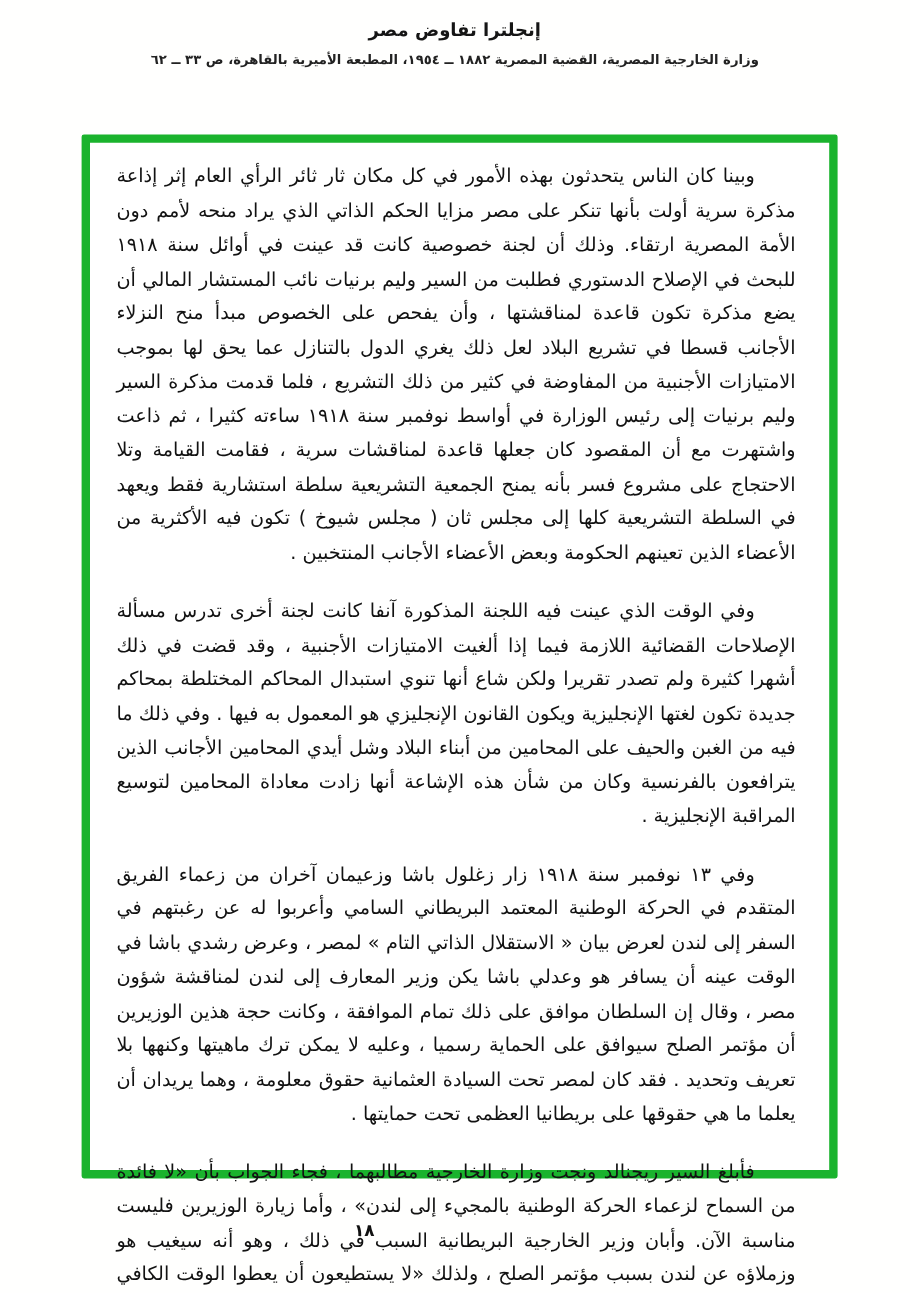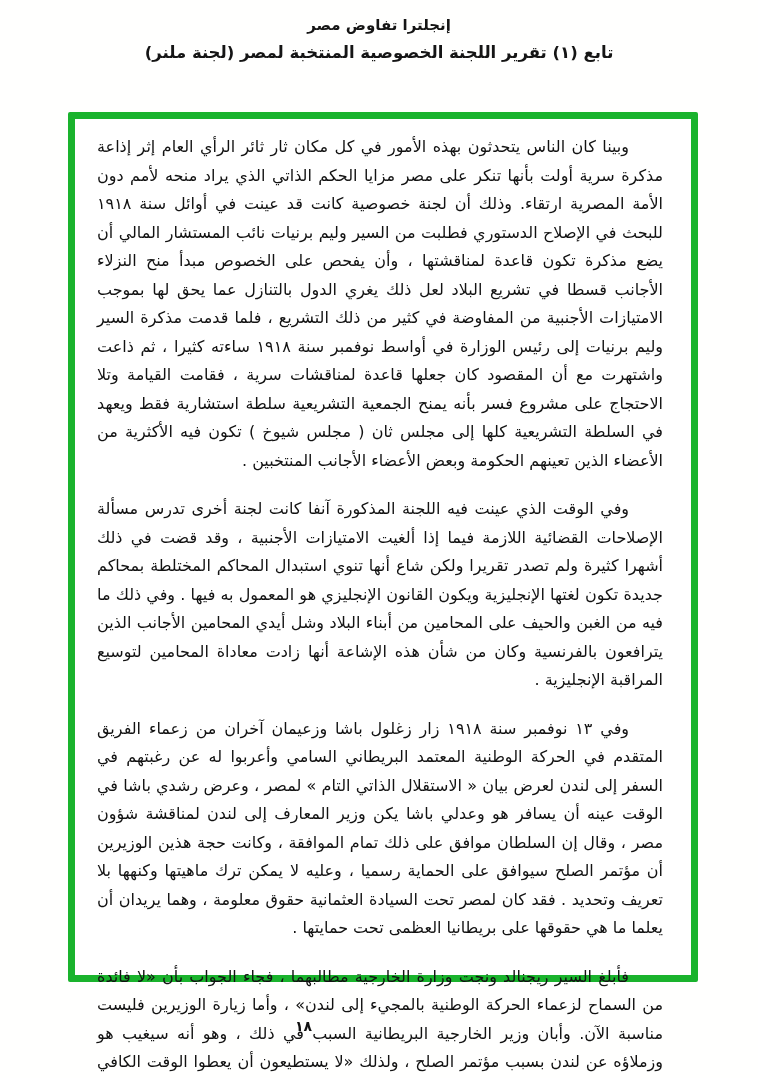--- a/index.html
+++ b/index.html
@@ -83,21 +83,21 @@
     color: #111;
   }
 </style>
 </head>
 <body>
 
 <div class="page">
 
   <div class="header">
     <p class="header-line1">إنجلترا تفاوض مصر</p>
-    <p class="header-line2">تابع (١) تقرير اللجنة الخصوصية المنتخبة لمصر (لجنة ملنر)</p>
+    <p class="header-line3">وزارة الخارجية المصرية، القضية المصرية ١٨٨٢ ــ ١٩٥٤، المطبعة الأميرية بالقاهرة، ص ٣٣ ــ ٦٢</p>
   </div>
 
   <div class="green-frame">
     <div class="body-text">
       <p>وبينا كان الناس يتحدثون بهذه الأمور في كل مكان ثار ثائر الرأي العام إثر إذاعة مذكرة سرية أولت بأنها تنكر على مصر مزايا الحكم الذاتي الذي يراد منحه لأمم دون الأمة المصرية ارتقاء. وذلك أن لجنة خصوصية كانت قد عينت في أوائل سنة ١٩١٨ للبحث في الإصلاح الدستوري فطلبت من السير وليم برنيات نائب المستشار المالي أن يضع مذكرة تكون قاعدة لمناقشتها ، وأن يفحص على الخصوص مبدأ منح النزلاء الأجانب قسطا في تشريع البلاد لعل ذلك يغري الدول بالتنازل عما يحق لها بموجب الامتيازات الأجنبية من المفاوضة في كثير من ذلك التشريع ، فلما قدمت مذكرة السير وليم برنيات إلى رئيس الوزارة في أواسط نوفمبر سنة ١٩١٨ ساءته كثيرا ، ثم ذاعت واشتهرت مع أن المقصود كان جعلها قاعدة لمناقشات سرية ، فقامت القيامة وتلا الاحتجاج على مشروع فسر بأنه يمنح الجمعية التشريعية سلطة استشارية فقط ويعهد في السلطة التشريعية كلها إلى مجلس ثان ( مجلس شيوخ ) تكون فيه الأكثرية من الأعضاء الذين تعينهم الحكومة وبعض الأعضاء الأجانب المنتخبين .</p>
       <p>وفي الوقت الذي عينت فيه اللجنة المذكورة آنفا كانت لجنة أخرى تدرس مسألة الإصلاحات القضائية اللازمة فيما إذا ألغيت الامتيازات الأجنبية ، وقد قضت في ذلك أشهرا كثيرة ولم تصدر تقريرا ولكن شاع أنها تنوي استبدال المحاكم المختلطة بمحاكم جديدة تكون لغتها الإنجليزية ويكون القانون الإنجليزي هو المعمول به فيها . وفي ذلك ما فيه من الغبن والحيف على المحامين من أبناء البلاد وشل أيدي المحامين الأجانب الذين يترافعون بالفرنسية وكان من شأن هذه الإشاعة أنها زادت معاداة المحامين لتوسيع المراقبة الإنجليزية .</p>
       <p>وفي ١٣ نوفمبر سنة ١٩١٨ زار زغلول باشا وزعيمان آخران من زعماء الفريق المتقدم في الحركة الوطنية المعتمد البريطاني السامي وأعربوا له عن رغبتهم في السفر إلى لندن لعرض بيان « الاستقلال الذاتي التام » لمصر ، وعرض رشدي باشا في الوقت عينه أن يسافر هو وعدلي باشا يكن وزير المعارف إلى لندن لمناقشة شؤون مصر ، وقال إن السلطان موافق على ذلك تمام الموافقة ، وكانت حجة هذين الوزيرين أن مؤتمر الصلح سيوافق على الحماية رسميا ، وعليه لا يمكن ترك ماهيتها وكنهها بلا تعريف وتحديد . فقد كان لمصر تحت السيادة العثمانية حقوق معلومة ، وهما يريدان أن يعلما ما هي حقوقها على بريطانيا العظمى تحت حمايتها .</p>
       <p>فأبلغ السير ريجنالد ونجت وزارة الخارجية مطالبهما ، فجاء الجواب بأن «لا فائدة من السماح لزعماء الحركة الوطنية بالمجيء إلى لندن» ، وأما زيارة الوزيرين فليست مناسبة الآن. وأبان وزير الخارجية البريطانية السبب في ذلك ، وهو أنه سيغيب هو وزملاؤه عن لندن بسبب مؤتمر الصلح ، ولذلك «لا يستطيعون أن يعطوا الوقت الكافي والعناية الواجبة لمسائل الإصلاح الداخلي المصري» وعليه طلب من الوزيرين أن يؤجلا زيارتهما ، فأفهم رشدي باشا المعتمد السامي أنه يعد رفض حكومة جلالة الملك لسماع أقواله حالا تفسيرا لمعنى الحماية لا يوافق عليه ولذلك قدم استعفاءه .</p>
 
     </div>

